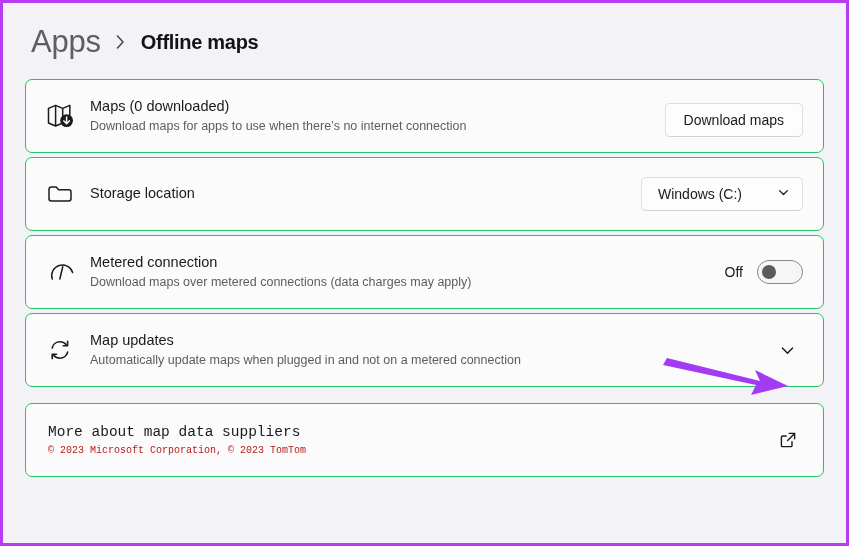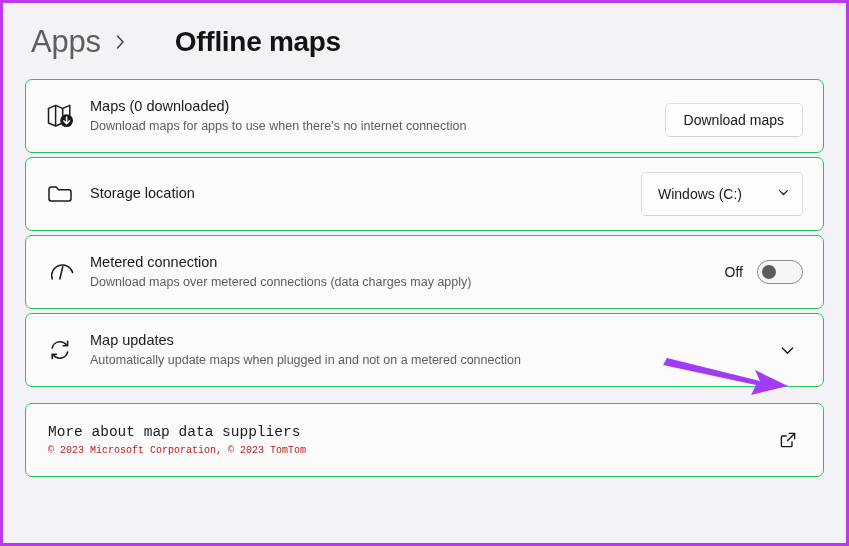--- a/index.html
+++ b/index.html
@@ -39,25 +39,24 @@
   }
   .crumb-sep {
     display: flex;
     align-items: center;
     justify-content: center;
     width: 16px;
     height: 30px;
     color: #4a4a4d;
   }
   .crumb-current {
-    font-size: 28px;
+    font-size: 20px;
     color: #131313;
     font-weight: 600;
     letter-spacing: -0.3px;
-    margin-left: 34px;
   }
 
   
   .card-stack {
     display: flex;
     flex-direction: column;
     gap: 4px;
   }
 
   .card {
@@ -126,21 +125,21 @@
     white-space: nowrap;
     margin-top: 8px;
   }
 
   
   .dropdown {
     background: #fdfdfd;
     border: 1px solid #dededf;
     border-bottom-color: #d2d2d4;
     border-radius: 5px;
-    height: 44px;
+    height: 34px;
     display: flex;
     align-items: center;
     justify-content: space-between;
     gap: 14px;
     padding: 0 12px 0 16px;
     min-width: 162px;
     cursor: pointer;
   }
   .dropdown-value {
     font-size: 14px;

